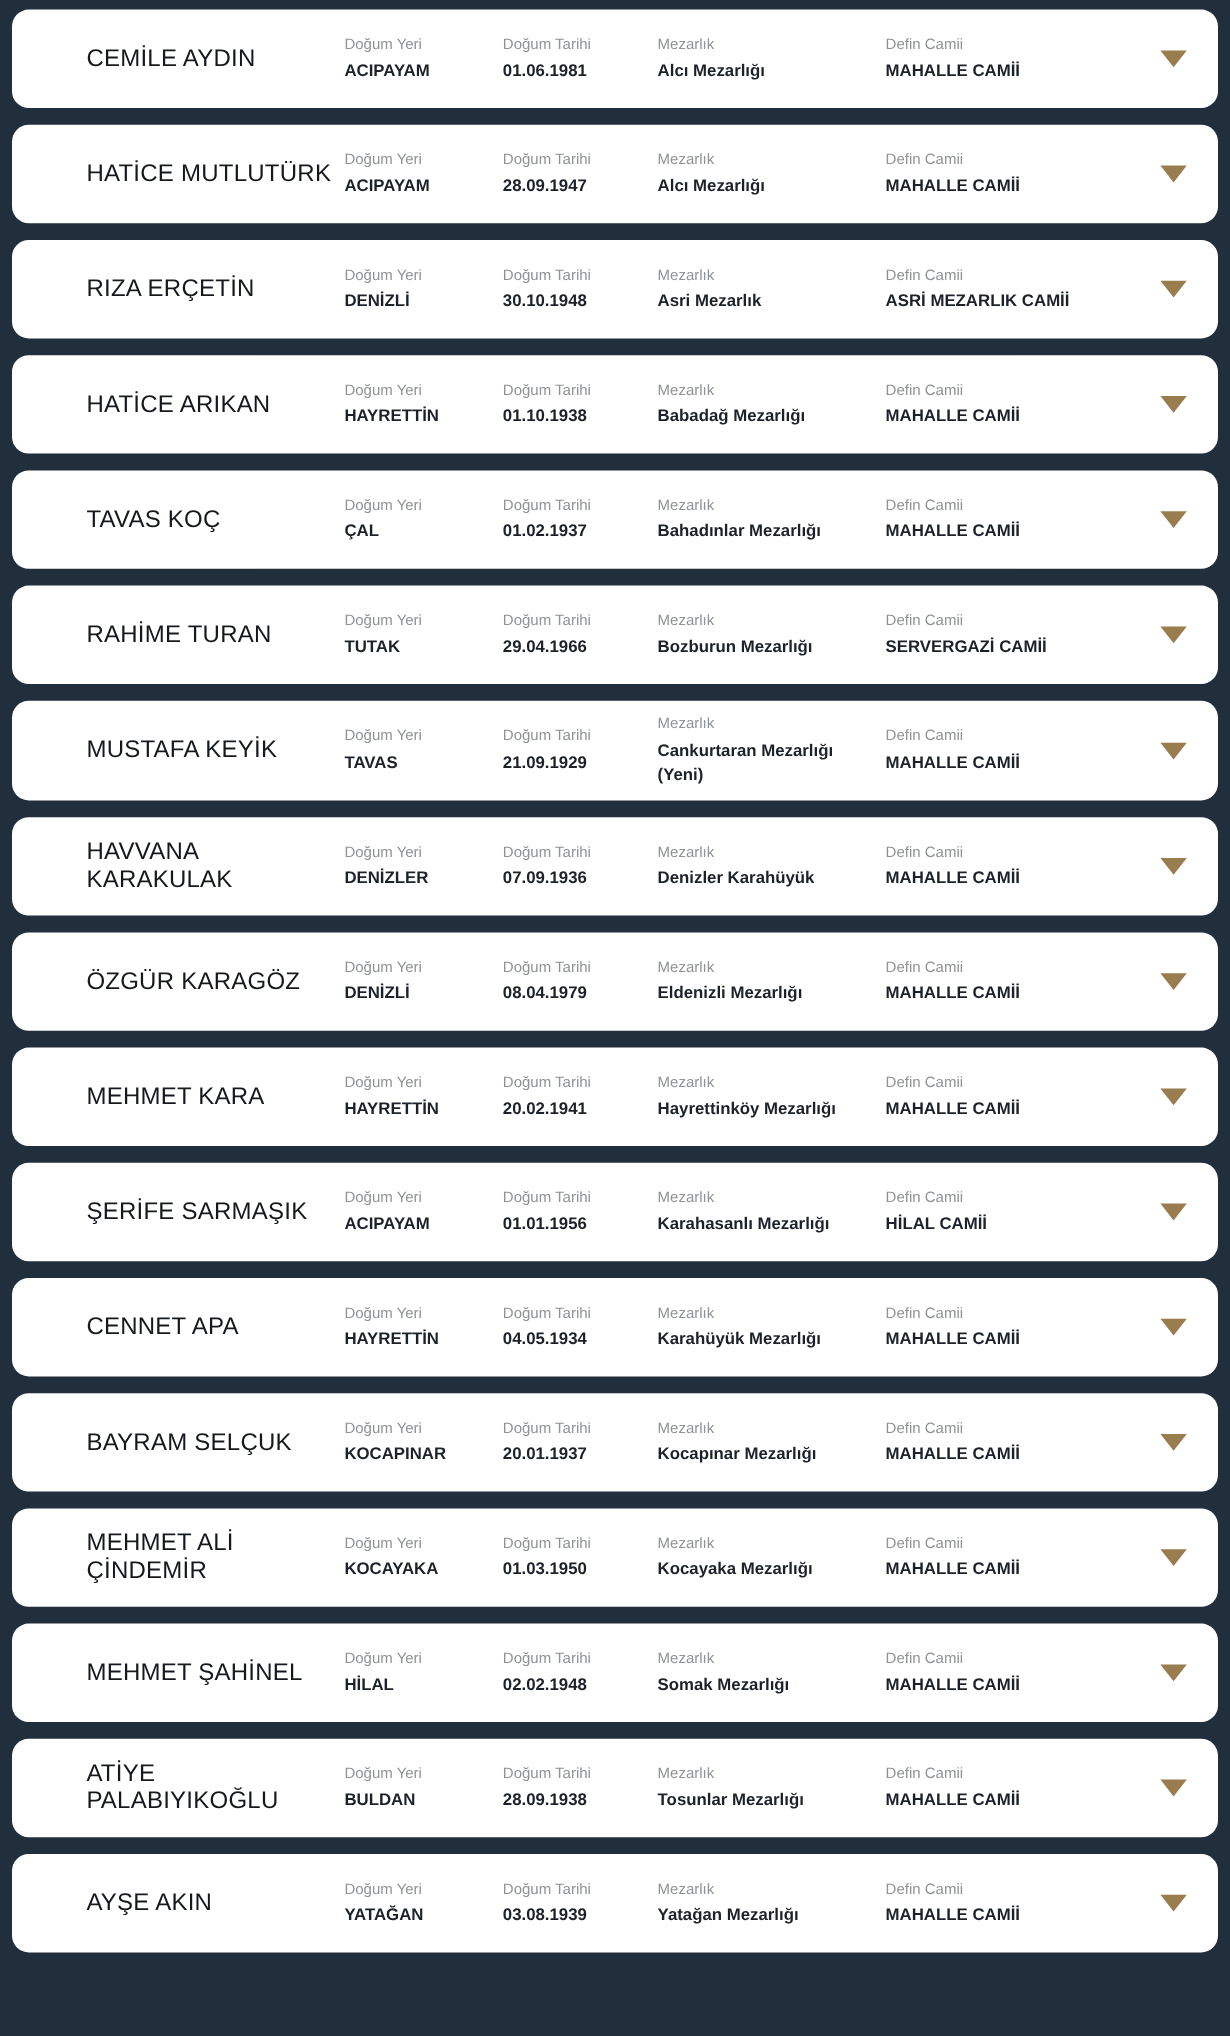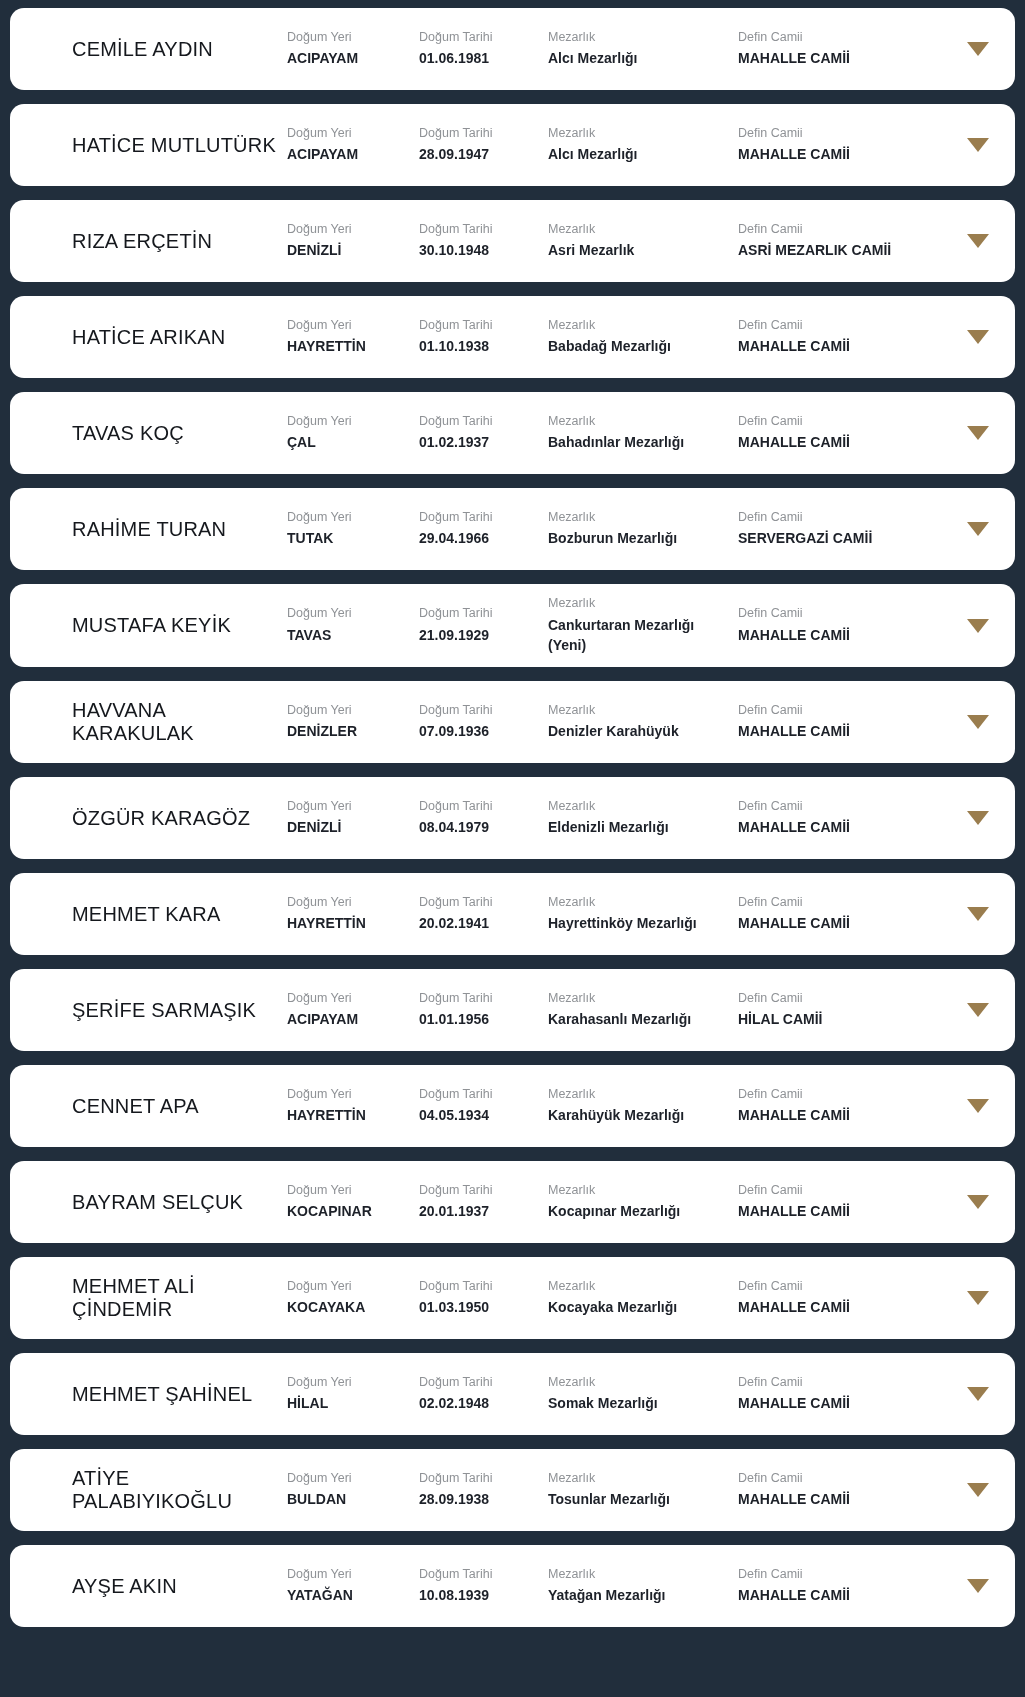--- a/index.html
+++ b/index.html
@@ -491,21 +491,21 @@
   <div class="card">
     <div class="name">AYŞE AKIN</div>
 
     <div class="field">
       <div class="label">Doğum Yeri</div>
       <div class="value">YATAĞAN</div>
     </div>
 
     <div class="field">
       <div class="label">Doğum Tarihi</div>
-      <div class="value">10.08.1939</div>
+      <div class="value">03.08.1939</div>
     </div>
 
     <div class="field">
       <div class="label">Mezarlık</div>
       <div class="value">Yatağan Mezarlığı</div>
     </div>
 
     <div class="field">
       <div class="label">Defin Camii</div>
       <div class="value">MAHALLE CAMİİ</div>

